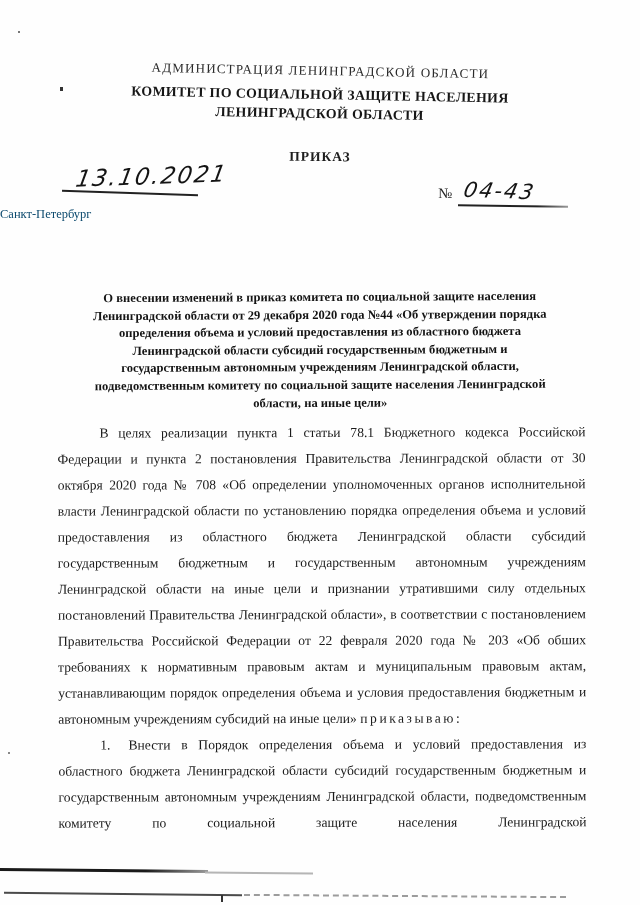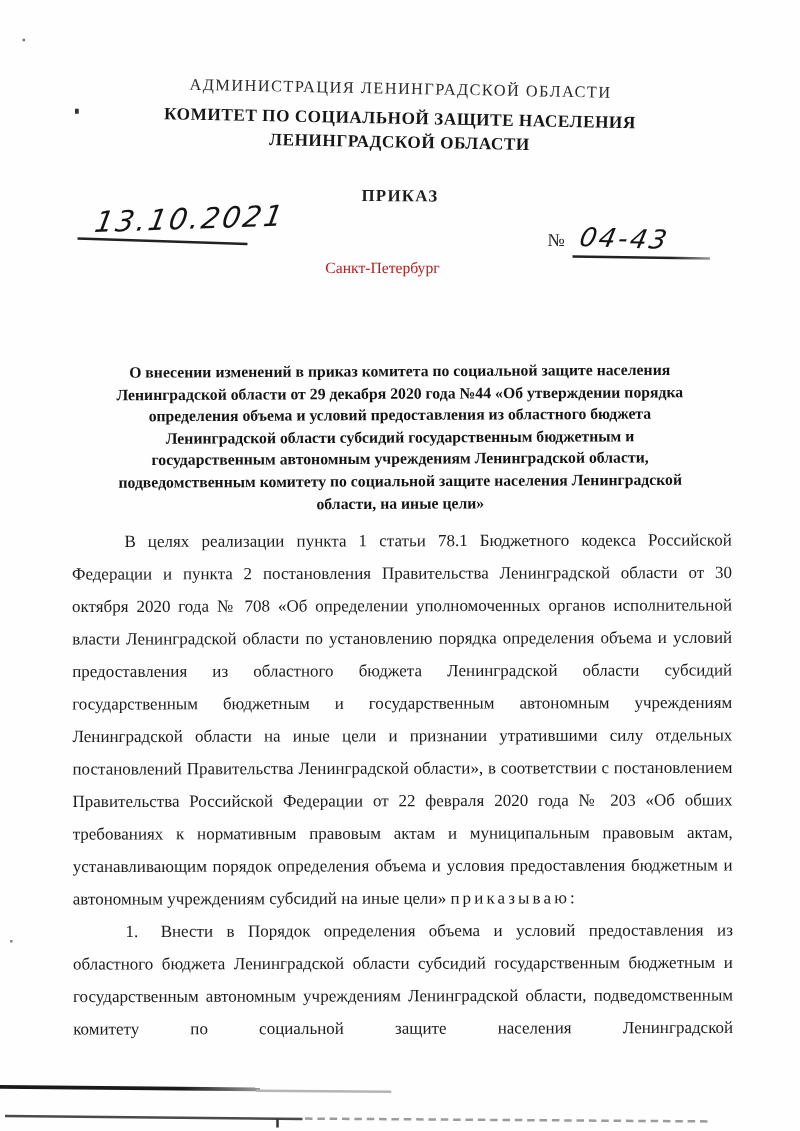--- a/index.html
+++ b/index.html
@@ -82,23 +82,23 @@
   .number-underline {
     position: absolute;
     left: 458px; top: 205px;
     width: 110px; height: 2px;
     background: linear-gradient(to right, #222 72%, #999 100%);
     transform: rotate(0.8deg);
   }
   .city {
     position: absolute;
     top: 207px; left: 0; right: 28px;
-    text-align: center;
+    text-align: left;
     font-size: 12.5px;
-    color: #b91c1c;
+    color: #0c4a6e;
     font-family: Liberation Serif, serif;
   }
 
   
   .title-block {
     position: absolute;
     top: 289px; left: 58px;
     width: 524px;
     text-align: center;
     font-weight: 700;

